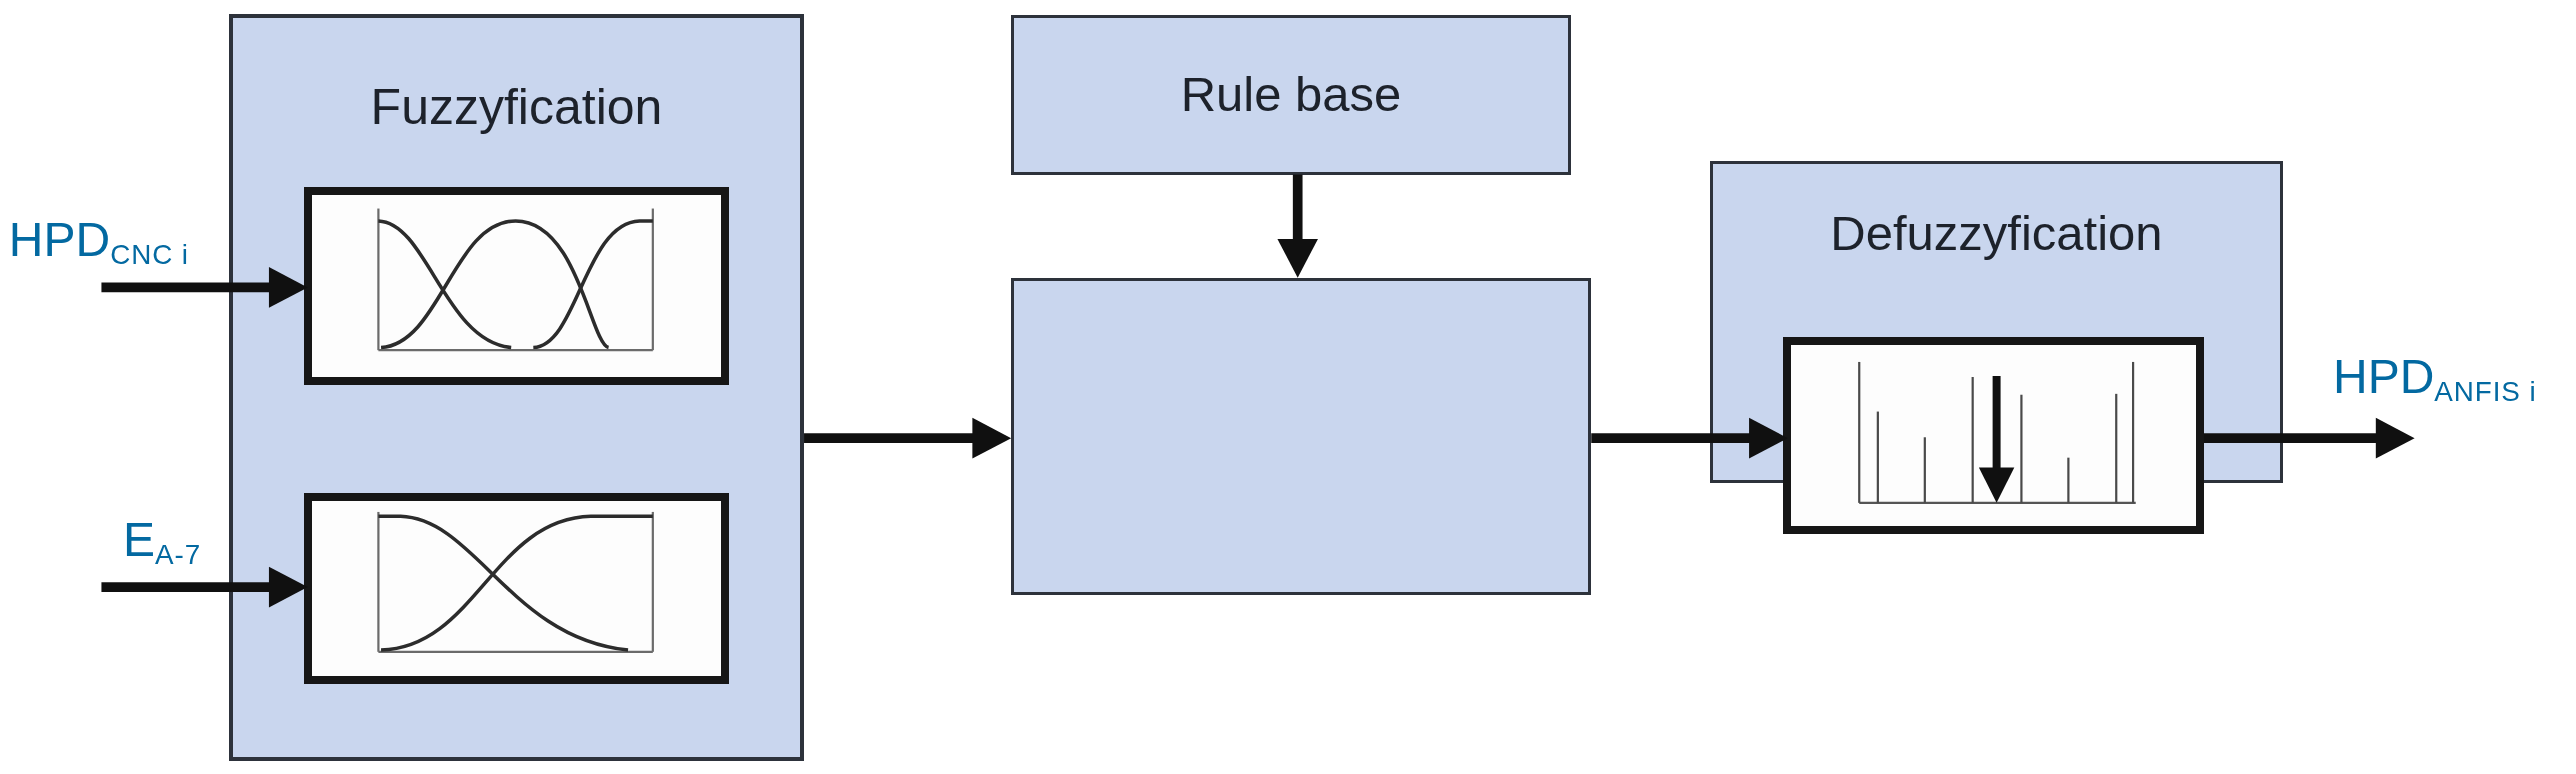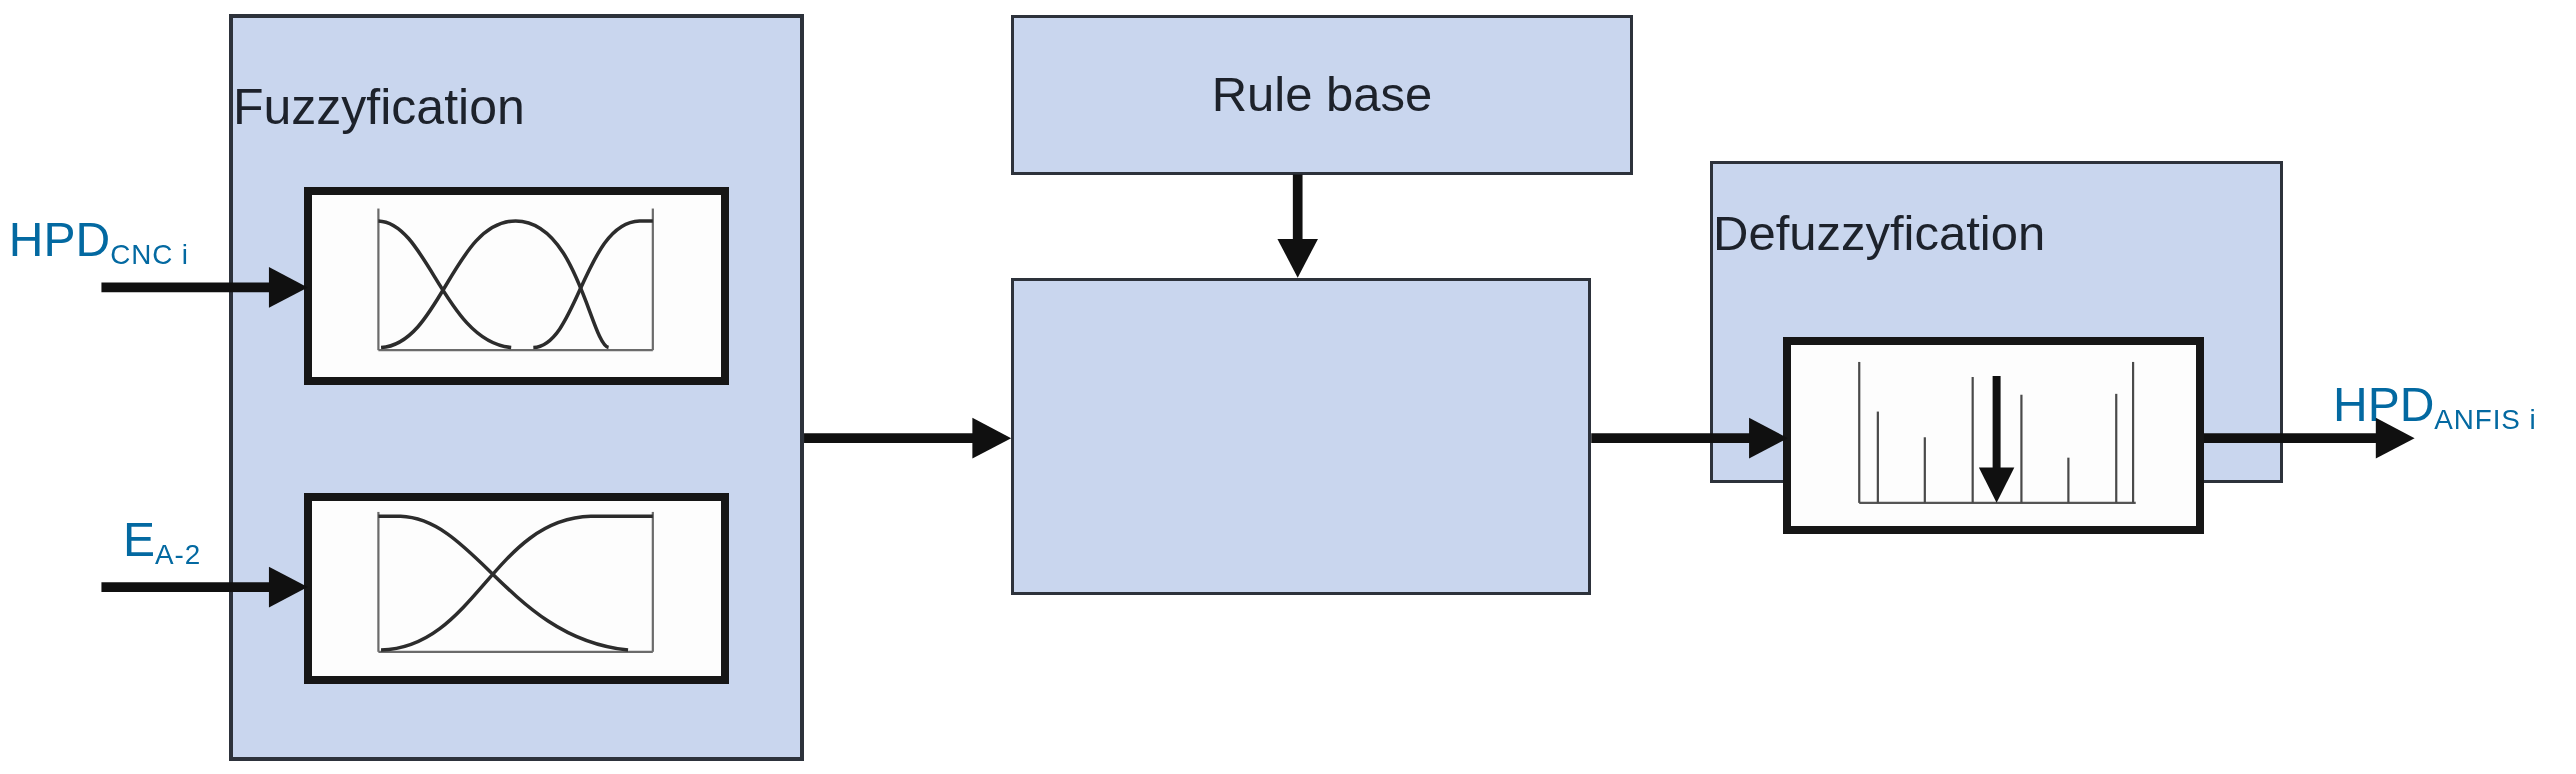--- a/index.html
+++ b/index.html
@@ -14,20 +14,21 @@
   }
   .block {
     position: absolute;
     background: #c9d6ee;
     border: 3.5px solid #2d323b;
     box-sizing: border-box;
   }
   .block-title {
     position: absolute;
     left: 0; right: 0;
+    text-align: center;
     font-size: 49px;
     color: #1d222b;
     white-space: nowrap;
   }
   .center-flex {
     display: flex;
     flex-direction: column;
     align-items: center;
     justify-content: center;
     font-size: 49px;
@@ -87,21 +88,21 @@
         <line x1="385" y1="12" x2="385" y2="170" stroke="#6b6b6b" stroke-width="2.5"></line>
         <line x1="75" y1="170" x2="385" y2="170" stroke="#6b6b6b" stroke-width="2.5"></line>
 
         <path d="M75,17 L100,17 C185,20 225,155 357,168" fill="none" stroke="#2c2c2c" stroke-width="4"></path>
 
         <path d="M78,168 C185,165 205,20 315,17 L385,17" fill="none" stroke="#2c2c2c" stroke-width="4"></path>
       </svg>
     </div>
   </div>
 
-  <div class="block center-flex" id="rule-base-block" style="left:1011px; top:15px; width:622px; height:160px;">
+  <div class="block center-flex" id="rule-base-block" style="left:1011px; top:15px; width:560px; height:160px;">
     <span>Rule base</span>
   </div>
 
   <div class="block center-flex" id="fuzzy-inference-block" style="left:1011px; top:278px; width:580px; height:317px;">
   </div>
 
   <div class="block" id="defuzzification-block" style="left:1710px; top:161px; width:573px; height:322px;">
     <div class="block-title" style="top:41px;">Defuzzyfication</div>
 
     <div class="plot-box" id="spike-box" style="left:70px; top:173px; width:421px; height:197px;">
@@ -124,24 +125,24 @@
         </g>
       </svg>
     </div>
   </div>
 
   <div class="io-label" id="input-label-1" style="left:8.8px; top:212px;">
     <span>HPD</span><sub>CNC i</sub>
   </div>
 
   <div class="io-label" id="input-label-2" style="left:123px; top:512px;">
-    <span>E</span><sub>A-2</sub>
+    <span>E</span><sub>A-7</sub>
   </div>
 
-  <div class="io-label" id="output-label" style="left:2333px; top:349px;margin-top:28px;">
+  <div class="io-label" id="output-label" style="left:2333px; top:349px;">
     <span>HPD</span><sub>ANFIS i</sub>
   </div>
 
   <svg id="arrow-overlay" width="2576" height="774" viewBox="0 0 2922 878" xmlns="http://www.w3.org/2000/svg">
 
     <g>
       <line x1="115" y1="326" x2="307" y2="326" stroke="#101010" stroke-width="11"></line>
       <polygon points="305,303 305,349 349,326" fill="#101010"></polygon>
     </g>
 

